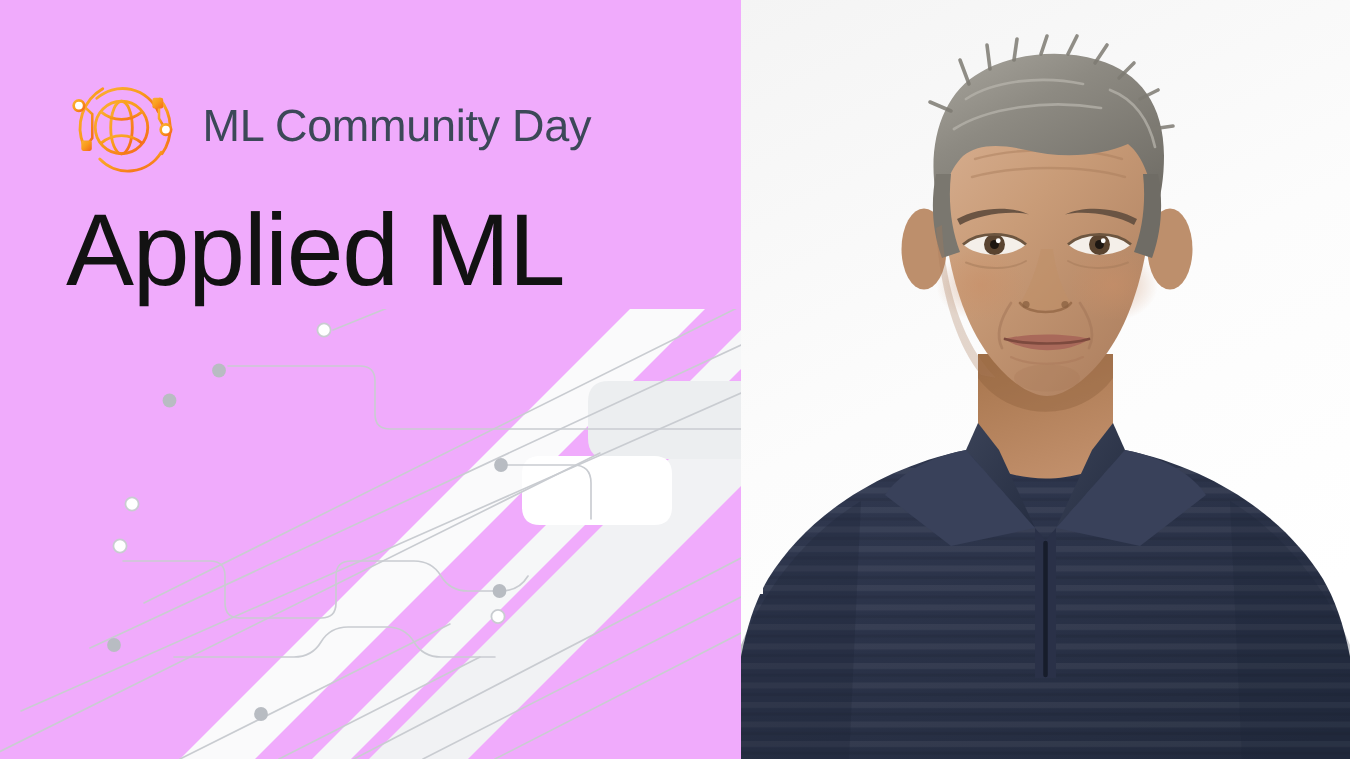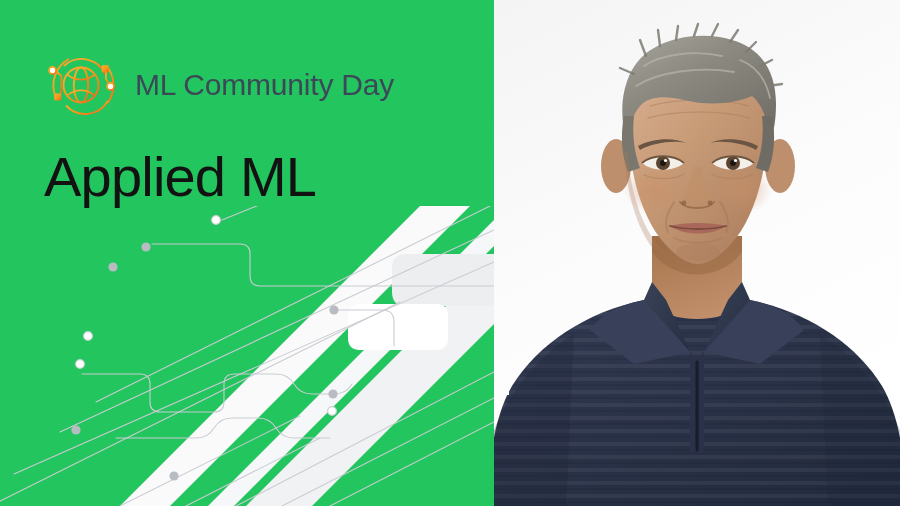--- a/index.html
+++ b/index.html
@@ -18,21 +18,21 @@
     background: #ffffff;
   }
 
   
   #left-panel {
     position: absolute;
     left: 0;
     top: 0;
     width: 494px;
     height: 506px;
-    background: #22c55e;
+    background: #f0abfc;
     overflow: hidden;
   }
 
   
   #circuit-art {
     position: absolute;
     left: 0;
     bottom: 0;
     width: 494px;
     height: 300px;
@@ -59,22 +59,22 @@
     line-height: 1;
     font-weight: 400;
     letter-spacing: -0.2px;
     white-space: nowrap;
   }
 
   
   #slide-title {
     position: absolute;
     left: 44px;
-    top: 148px;
-    font-size: 56px;
+    top: 132px;
+    font-size: 68px;
     line-height: 1.05;
     font-weight: 400;
     letter-spacing: -0.8px;
     white-space: nowrap;
   }
 
   
   #speaker-photo-panel {
     position: absolute;
     left: 494px;

